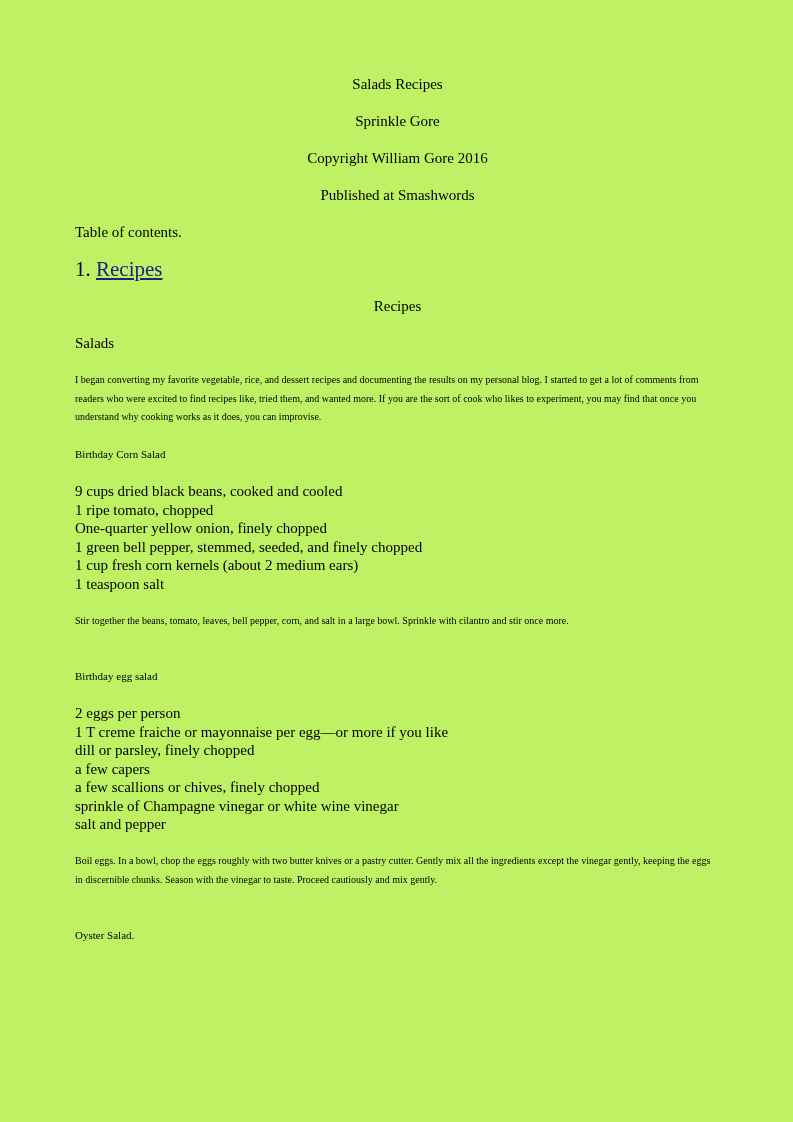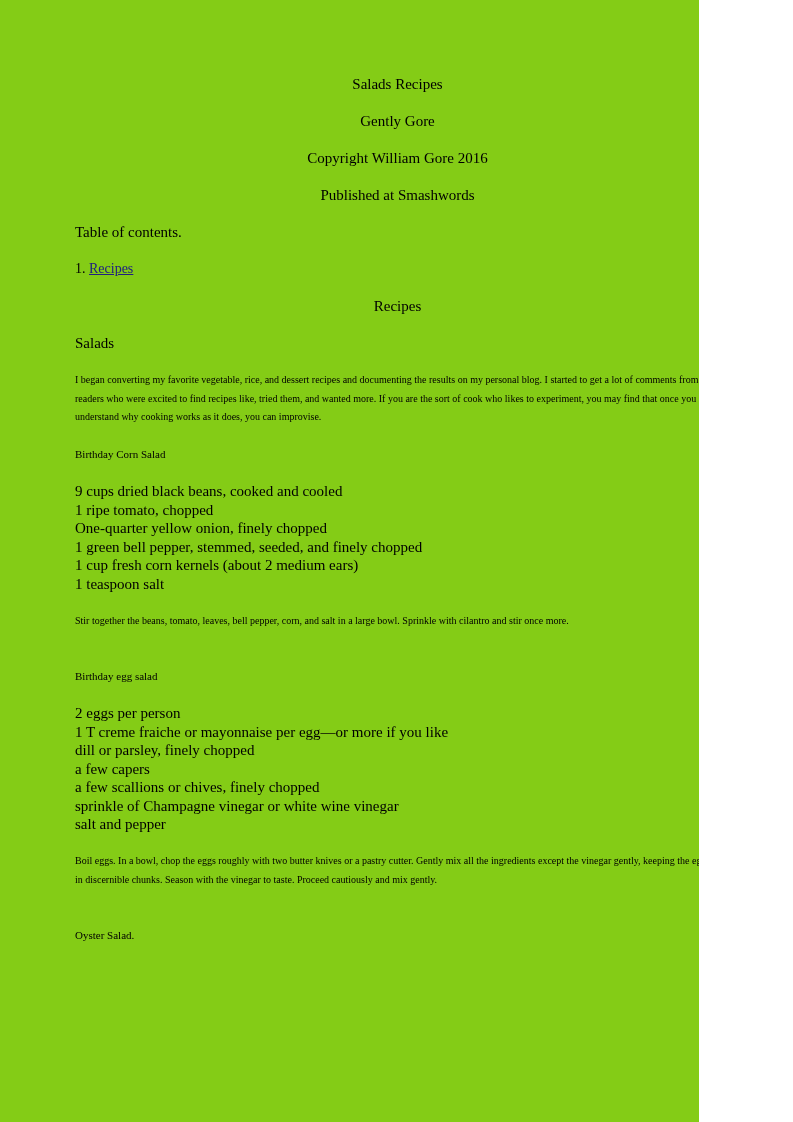--- a/index.html
+++ b/index.html
@@ -12,23 +12,23 @@
     height: 1122px;
     position: relative;
     font-family: "Liberation Serif", "DejaVu Serif", serif;
     color: #000000;
     -webkit-font-smoothing: antialiased;
   }
   .page {
     position: absolute;
     left: 0;
     top: 0;
-    width: 699px;
+    width: 793px;
     height: 1122px;
-    background: #84cc16;
+    background: #bef264;
     overflow: hidden;
   }
   .content {
     position: absolute;
     left: 75px;
     top: 75px;
     width: 645px;
   }
 
   
@@ -50,21 +50,21 @@
   .block {
     margin: 0;
   }
 
   
   .gap-title { height: 18.5px; }       
   .gap-1     { height: 18.5px; }       
   .gap-2     { height: 37px; }         
 
   .toc-line {
-    font-size: 14px;
+    font-size: 21px;
     line-height: 18.5px;
   }
   a.toc-link {
     color: #202080;
     text-decoration: underline;
     cursor: pointer;
   }
   .ingredients .line { font-size: 15px; line-height: 18.5px; }
   .section-head {
     font-size: 11px;
@@ -73,21 +73,21 @@
 </style>
 </head>
 <body>
 
 <div class="page">
   <div class="content">
 
     <div class="block">
       <div class="line centered">Salads Recipes</div>
       <div class="gap-title"></div>
-      <div class="line centered">Gently Gore</div>
+      <div class="line centered">Sprinkle Gore</div>
       <div class="gap-title"></div>
       <div class="line centered">Copyright William Gore 2016</div>
       <div class="gap-title"></div>
       <div class="line centered">Published at Smashwords</div>
     </div>
 
     <div class="gap-1"></div>
 
     <div class="block">
       <div class="line">Table of contents.</div>

